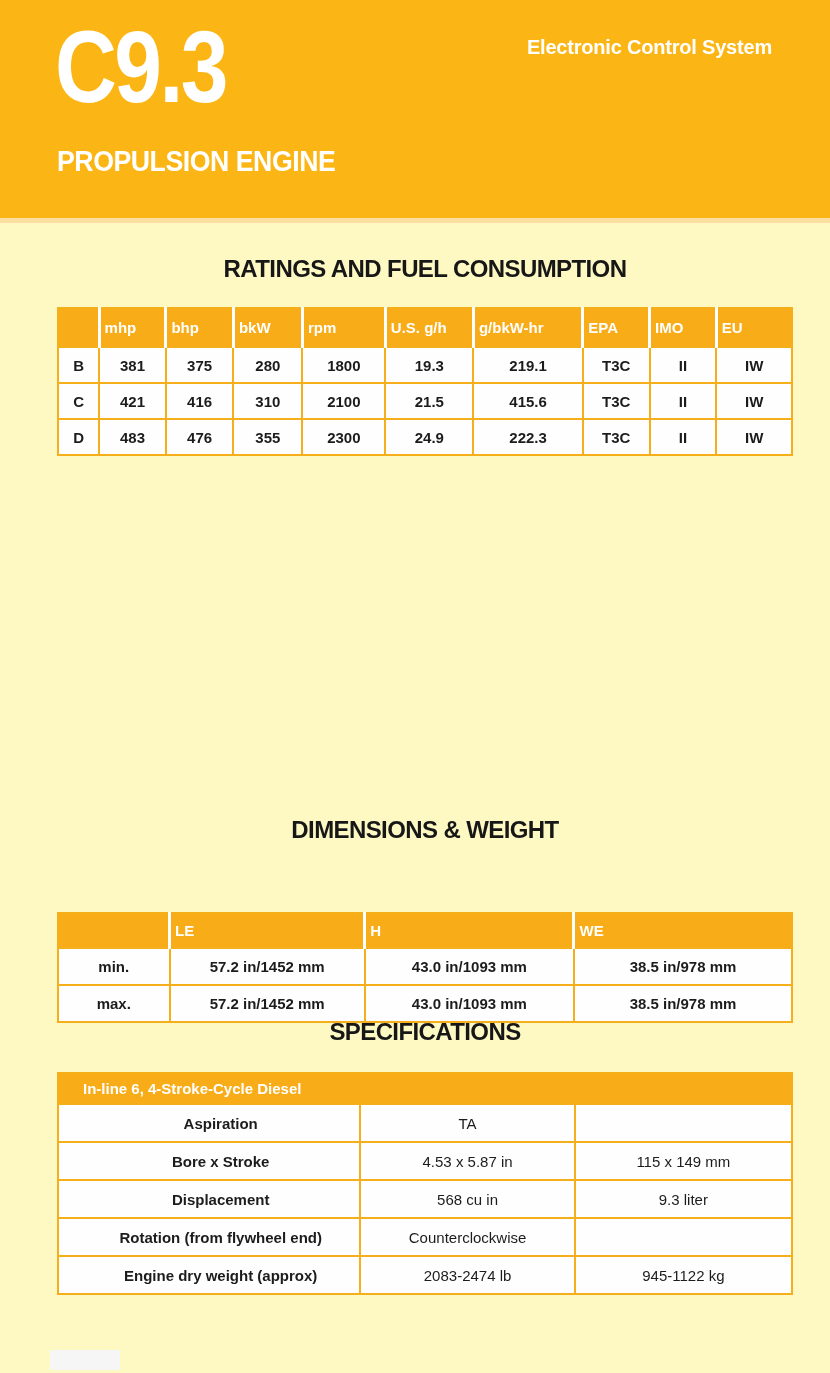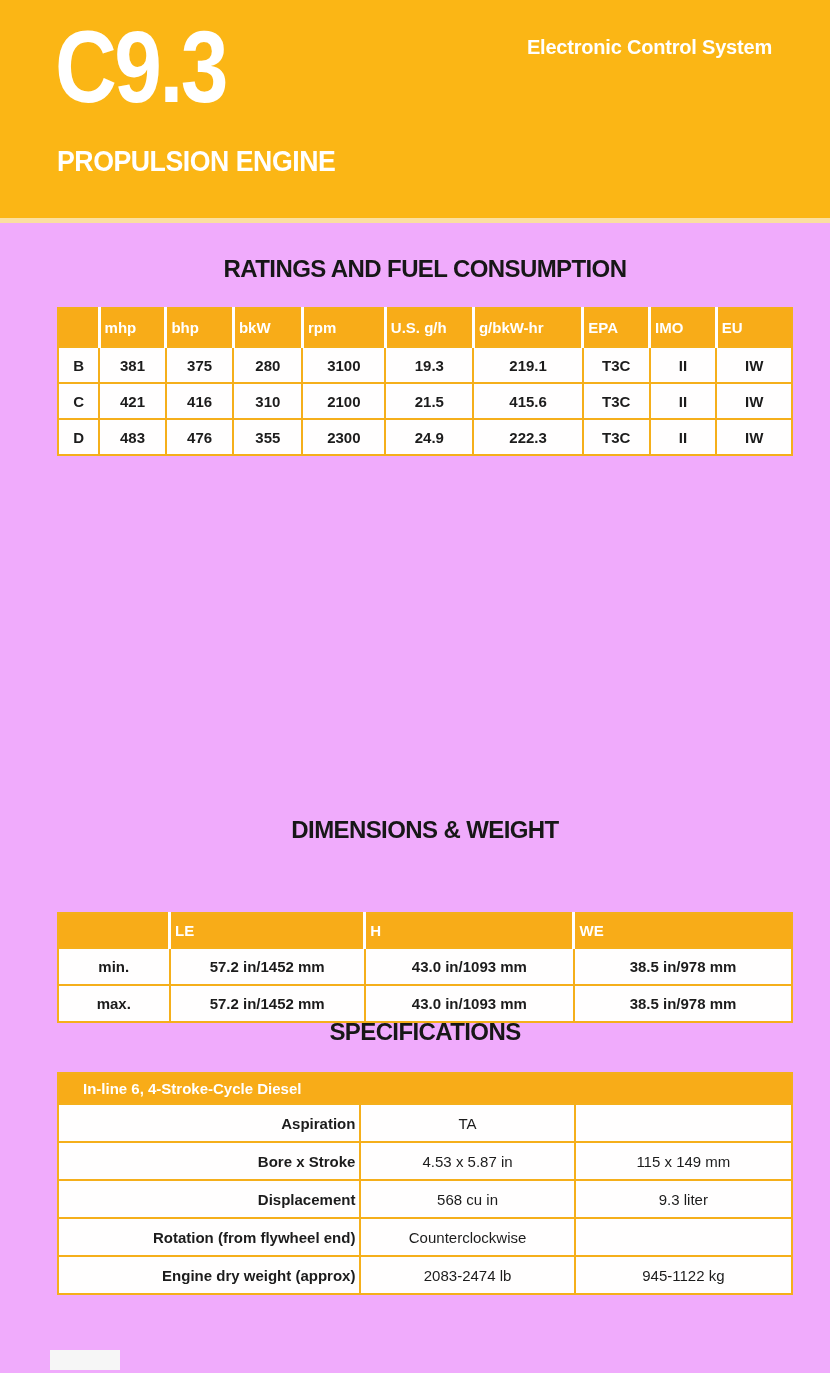--- a/index.html
+++ b/index.html
@@ -1,20 +1,20 @@
 <!DOCTYPE html>
 <html style="--banner_bg: #FBB615; --banner_strip: #FBDFA0; --header_bg: #F8AC18; --border: #F5AF1B;"><head>
 <meta charset="utf-8">
 <style>
   html,body{margin:0;padding:0;background:#e8e8e8;}
   #page{
     position:relative;
     width:830px;height:1373px;
     margin:0 auto;
-    background:#f0abfc;
+    background:#fef9c3;
     overflow:hidden;
     font-family:"Liberation Sans", sans-serif;
   }
   
   #banner{
     position:absolute;left:0;top:0;width:830px;height:218px;
     background:var(--banner_bg,#FBB615);
   }
   #banner-strip{
     position:absolute;left:0;top:218px;width:830px;height:5px;
@@ -72,21 +72,21 @@
   #ratings-table{top:307px;}
   #ratings-table th{height:37px;}
   #ratings-table td{height:34px;font-weight:bold;}
   #dimensions-table{top:912px;}
   #dimensions-table th{height:33px;}
   #dimensions-table td{height:35px;font-weight:bold;}
   #specs-table{top:1072px;}
   #specs-table th{height:29px;border-left:2px solid var(--border,#F5AF1B);padding-left:24px;}
   #specs-table td{height:36px;font-weight:normal;}
   .row-label{font-weight:bold !important;}
-  #specs-table td.row-label{text-align:right;padding-left:27px;}
+  #specs-table td.row-label{text-align:center;padding-left:27px;}
   
   #bottom-smudge{
     position:absolute;left:50px;top:1350px;width:70px;height:20px;
     background:#f6f6f6;
   }
 </style>
 </head>
 <body>
 
 <div id="page">
@@ -126,21 +126,21 @@
         <th>IMO</th>
         <th>EU</th>
       </tr>
     </thead>
     <tbody>
       <tr>
         <td class="row-label">B</td>
         <td>381</td>
         <td>375</td>
         <td>280</td>
-        <td>3100</td>
+        <td>1800</td>
         <td>19.3</td>
         <td>219.1</td>
         <td>T3C</td>
         <td>II</td>
         <td>IW</td>
       </tr>
       <tr>
         <td class="row-label">C</td>
         <td>421</td>
         <td>416</td>

